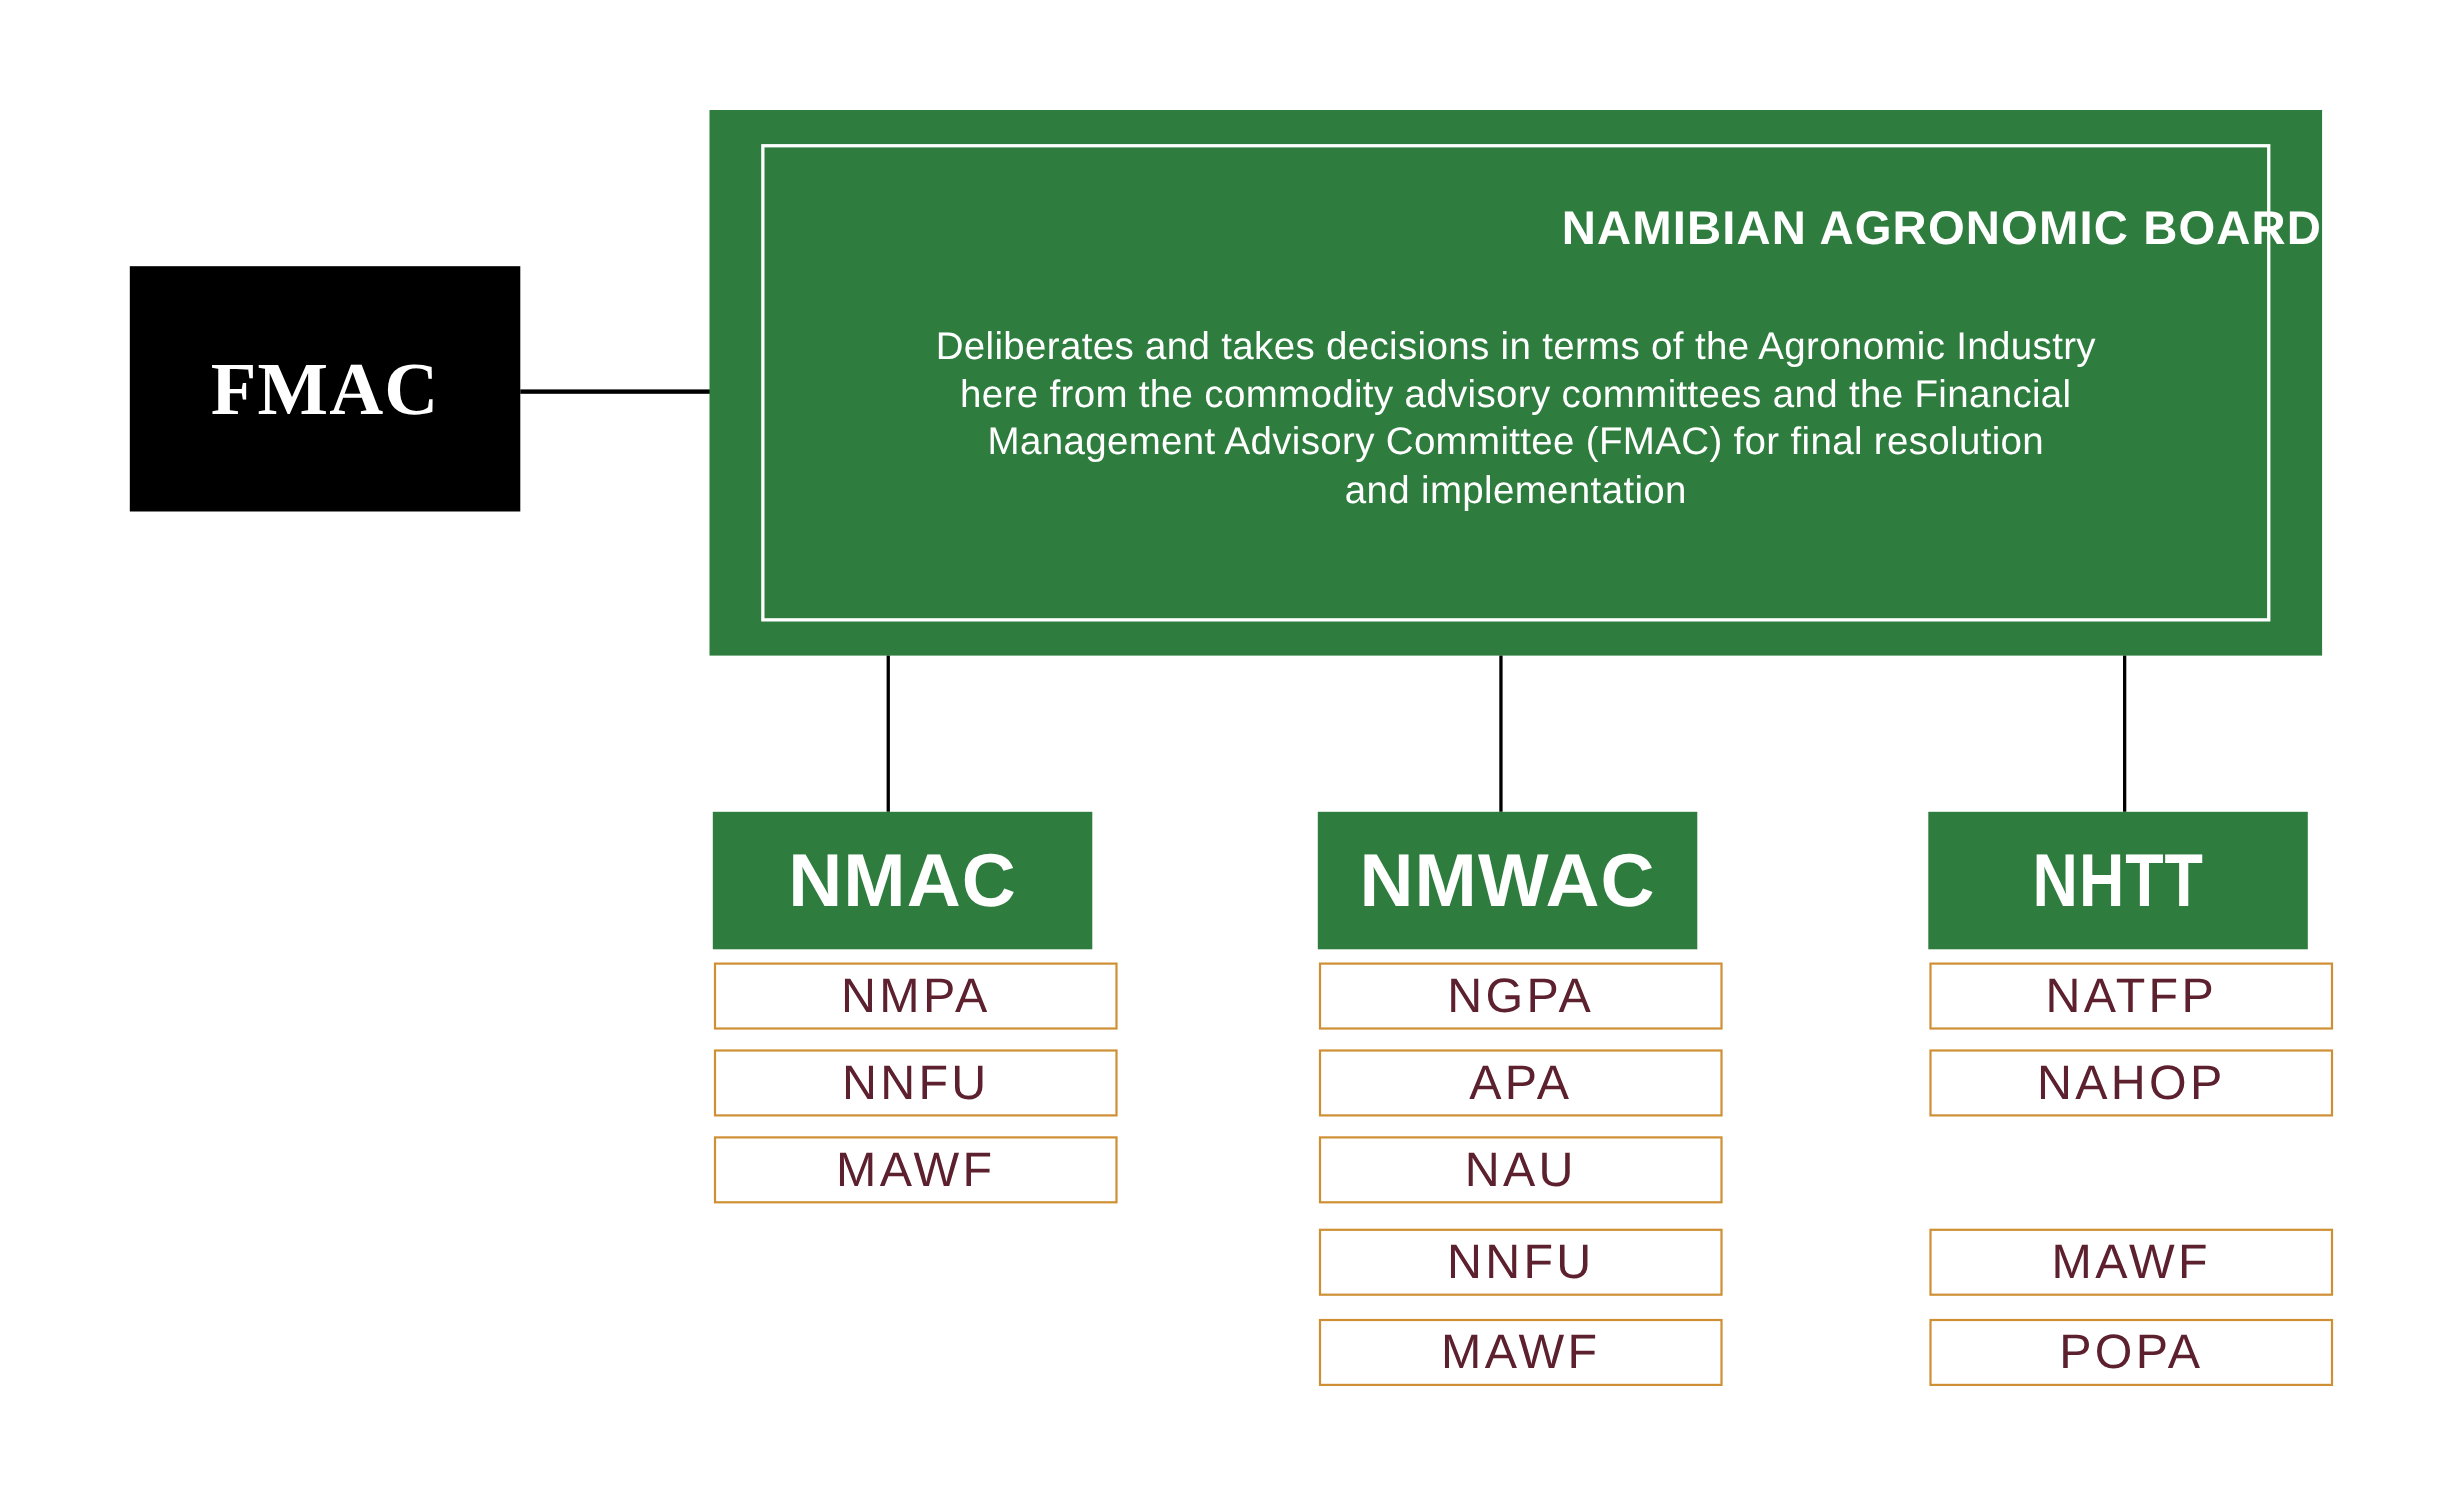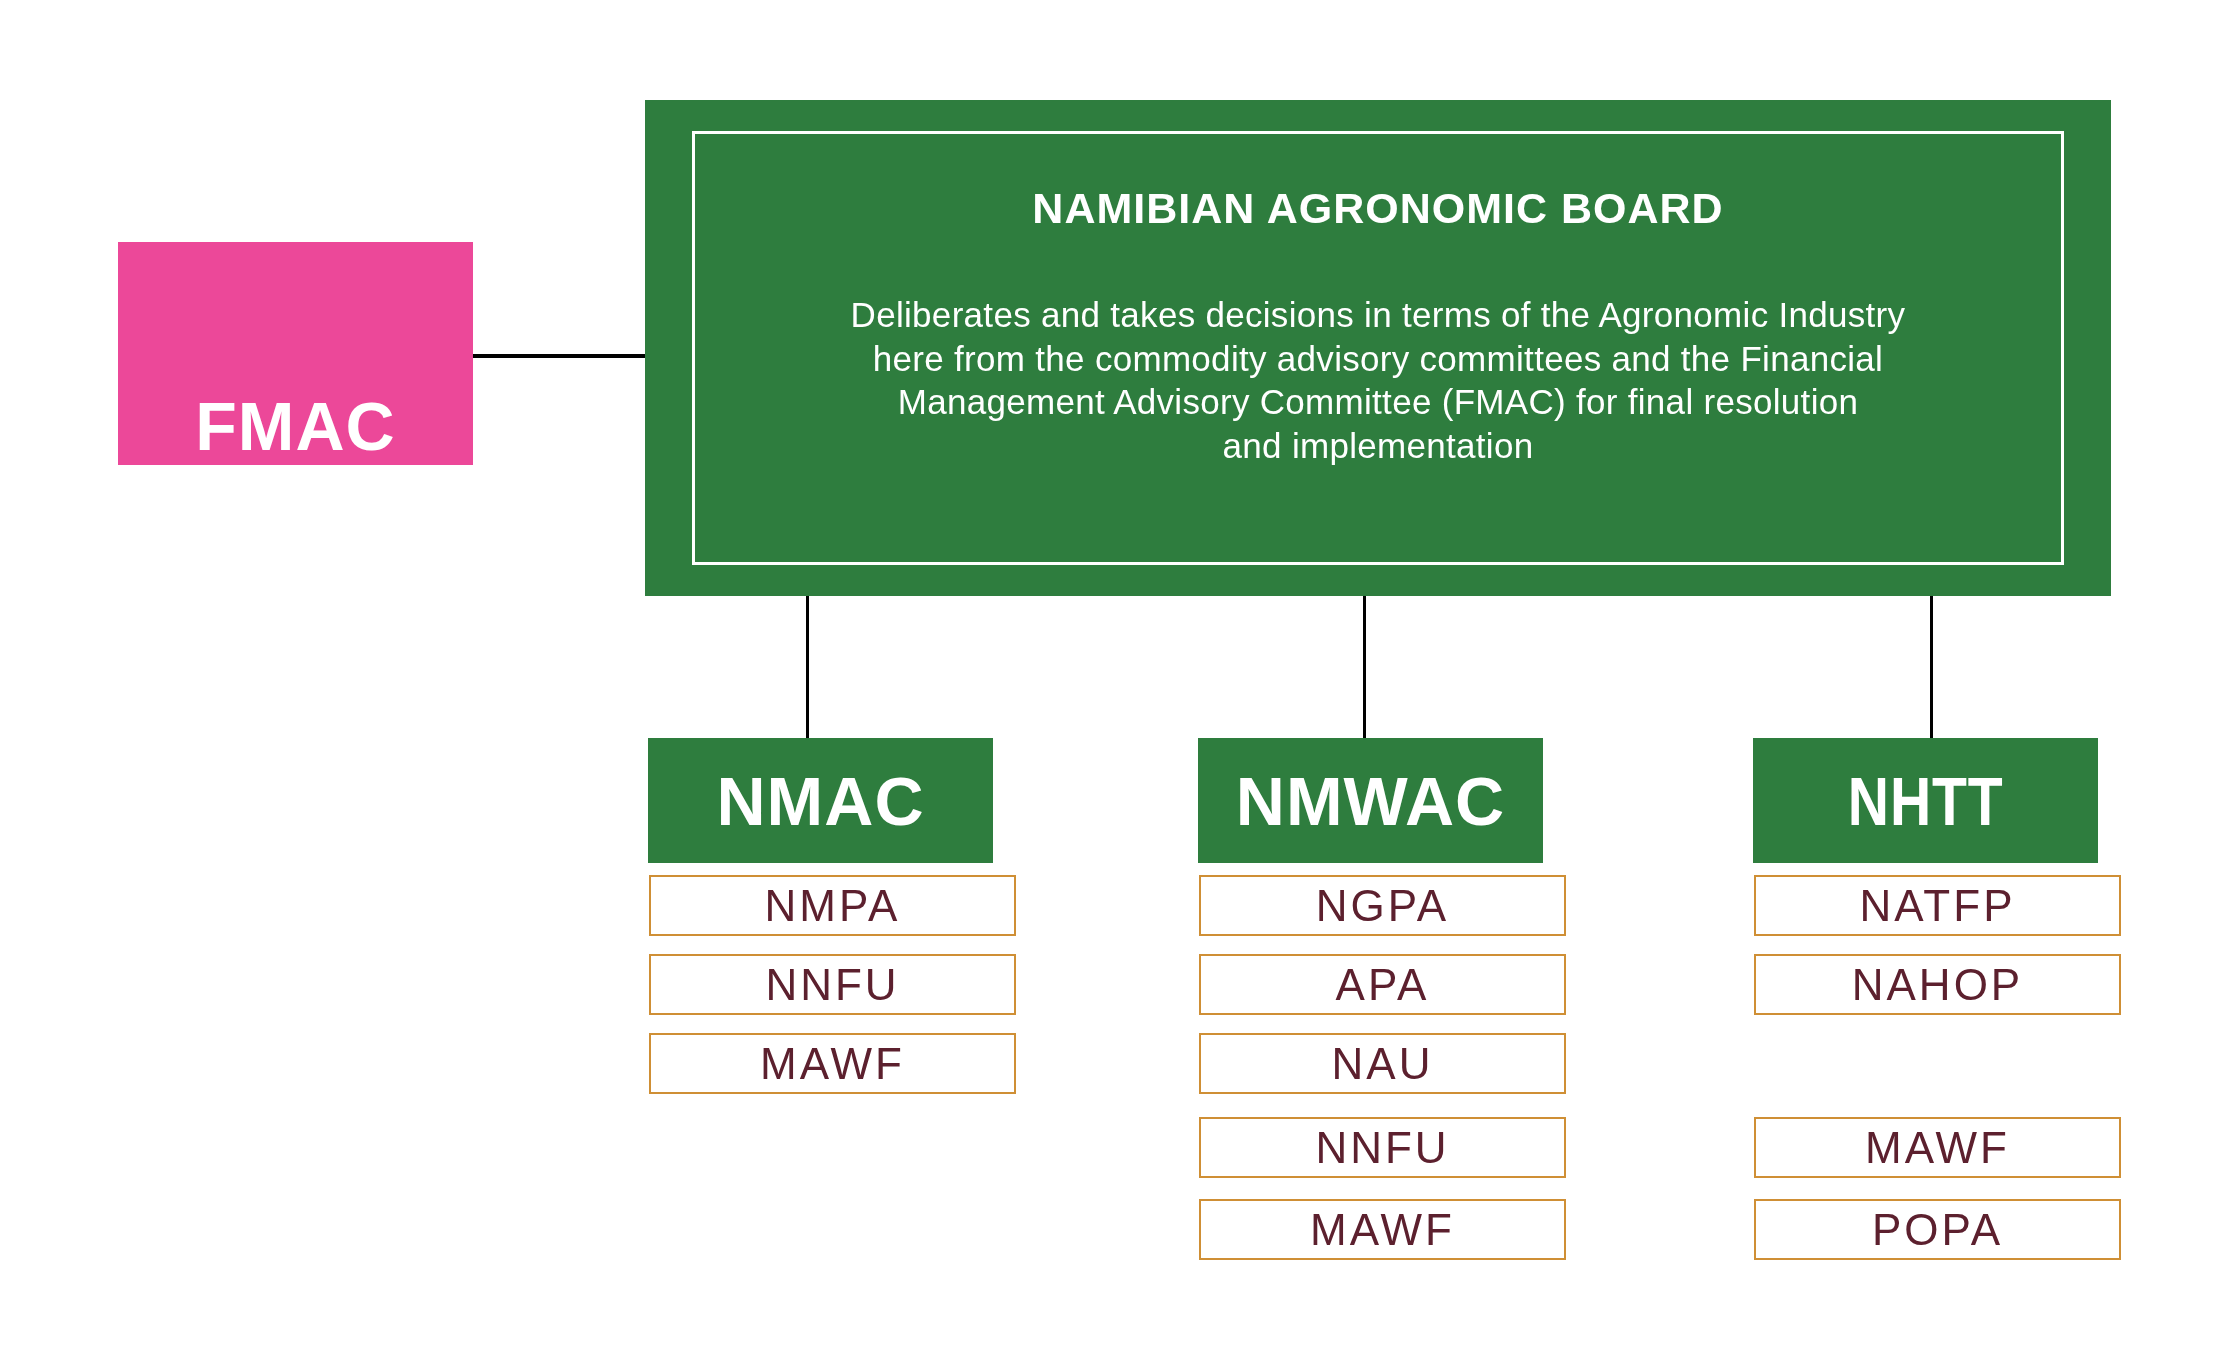--- a/index.html
+++ b/index.html
@@ -11,24 +11,25 @@
     position: relative;
     width: 2228px;
     height: 1355px;
     background: #ffffff;
     overflow: hidden;
     font-family: "Liberation Sans", sans-serif;
   }
   
   .greenbox {
     position: absolute;
-    background: #ec4899;
+    background: #000000;
     display: flex;
-    align-items: flex-end;
+    align-items: center;
     justify-content: center;
+    font-family: Liberation Serif, serif;
   }
   .fmac-box {
     left: 118px; top: 242px; width: 355px; height: 223px;
   }
   .fmac-label {
     color: #ffffff;
     font-weight: bold;
     font-size: 68px;
     letter-spacing: 1px;
   }
@@ -40,21 +41,21 @@
   }
   .board-inner-border {
     position: absolute;
     left: 47px; right: 47px; top: 31px; bottom: 31px;
     border: 3px solid #ffffff;
     pointer-events: none;
   }
   .board-title {
     position: absolute;
     left: 0; right: 0; top: 84px;
-    text-align: center;
+    text-align: right;
     color: #ffffff;
     font-weight: bold;
     font-size: 43px;
     letter-spacing: 1px;
   }
   .board-desc {
     position: absolute;
     left: 0; right: 0; top: 193px;
     text-align: center;
     color: #ffffff;

